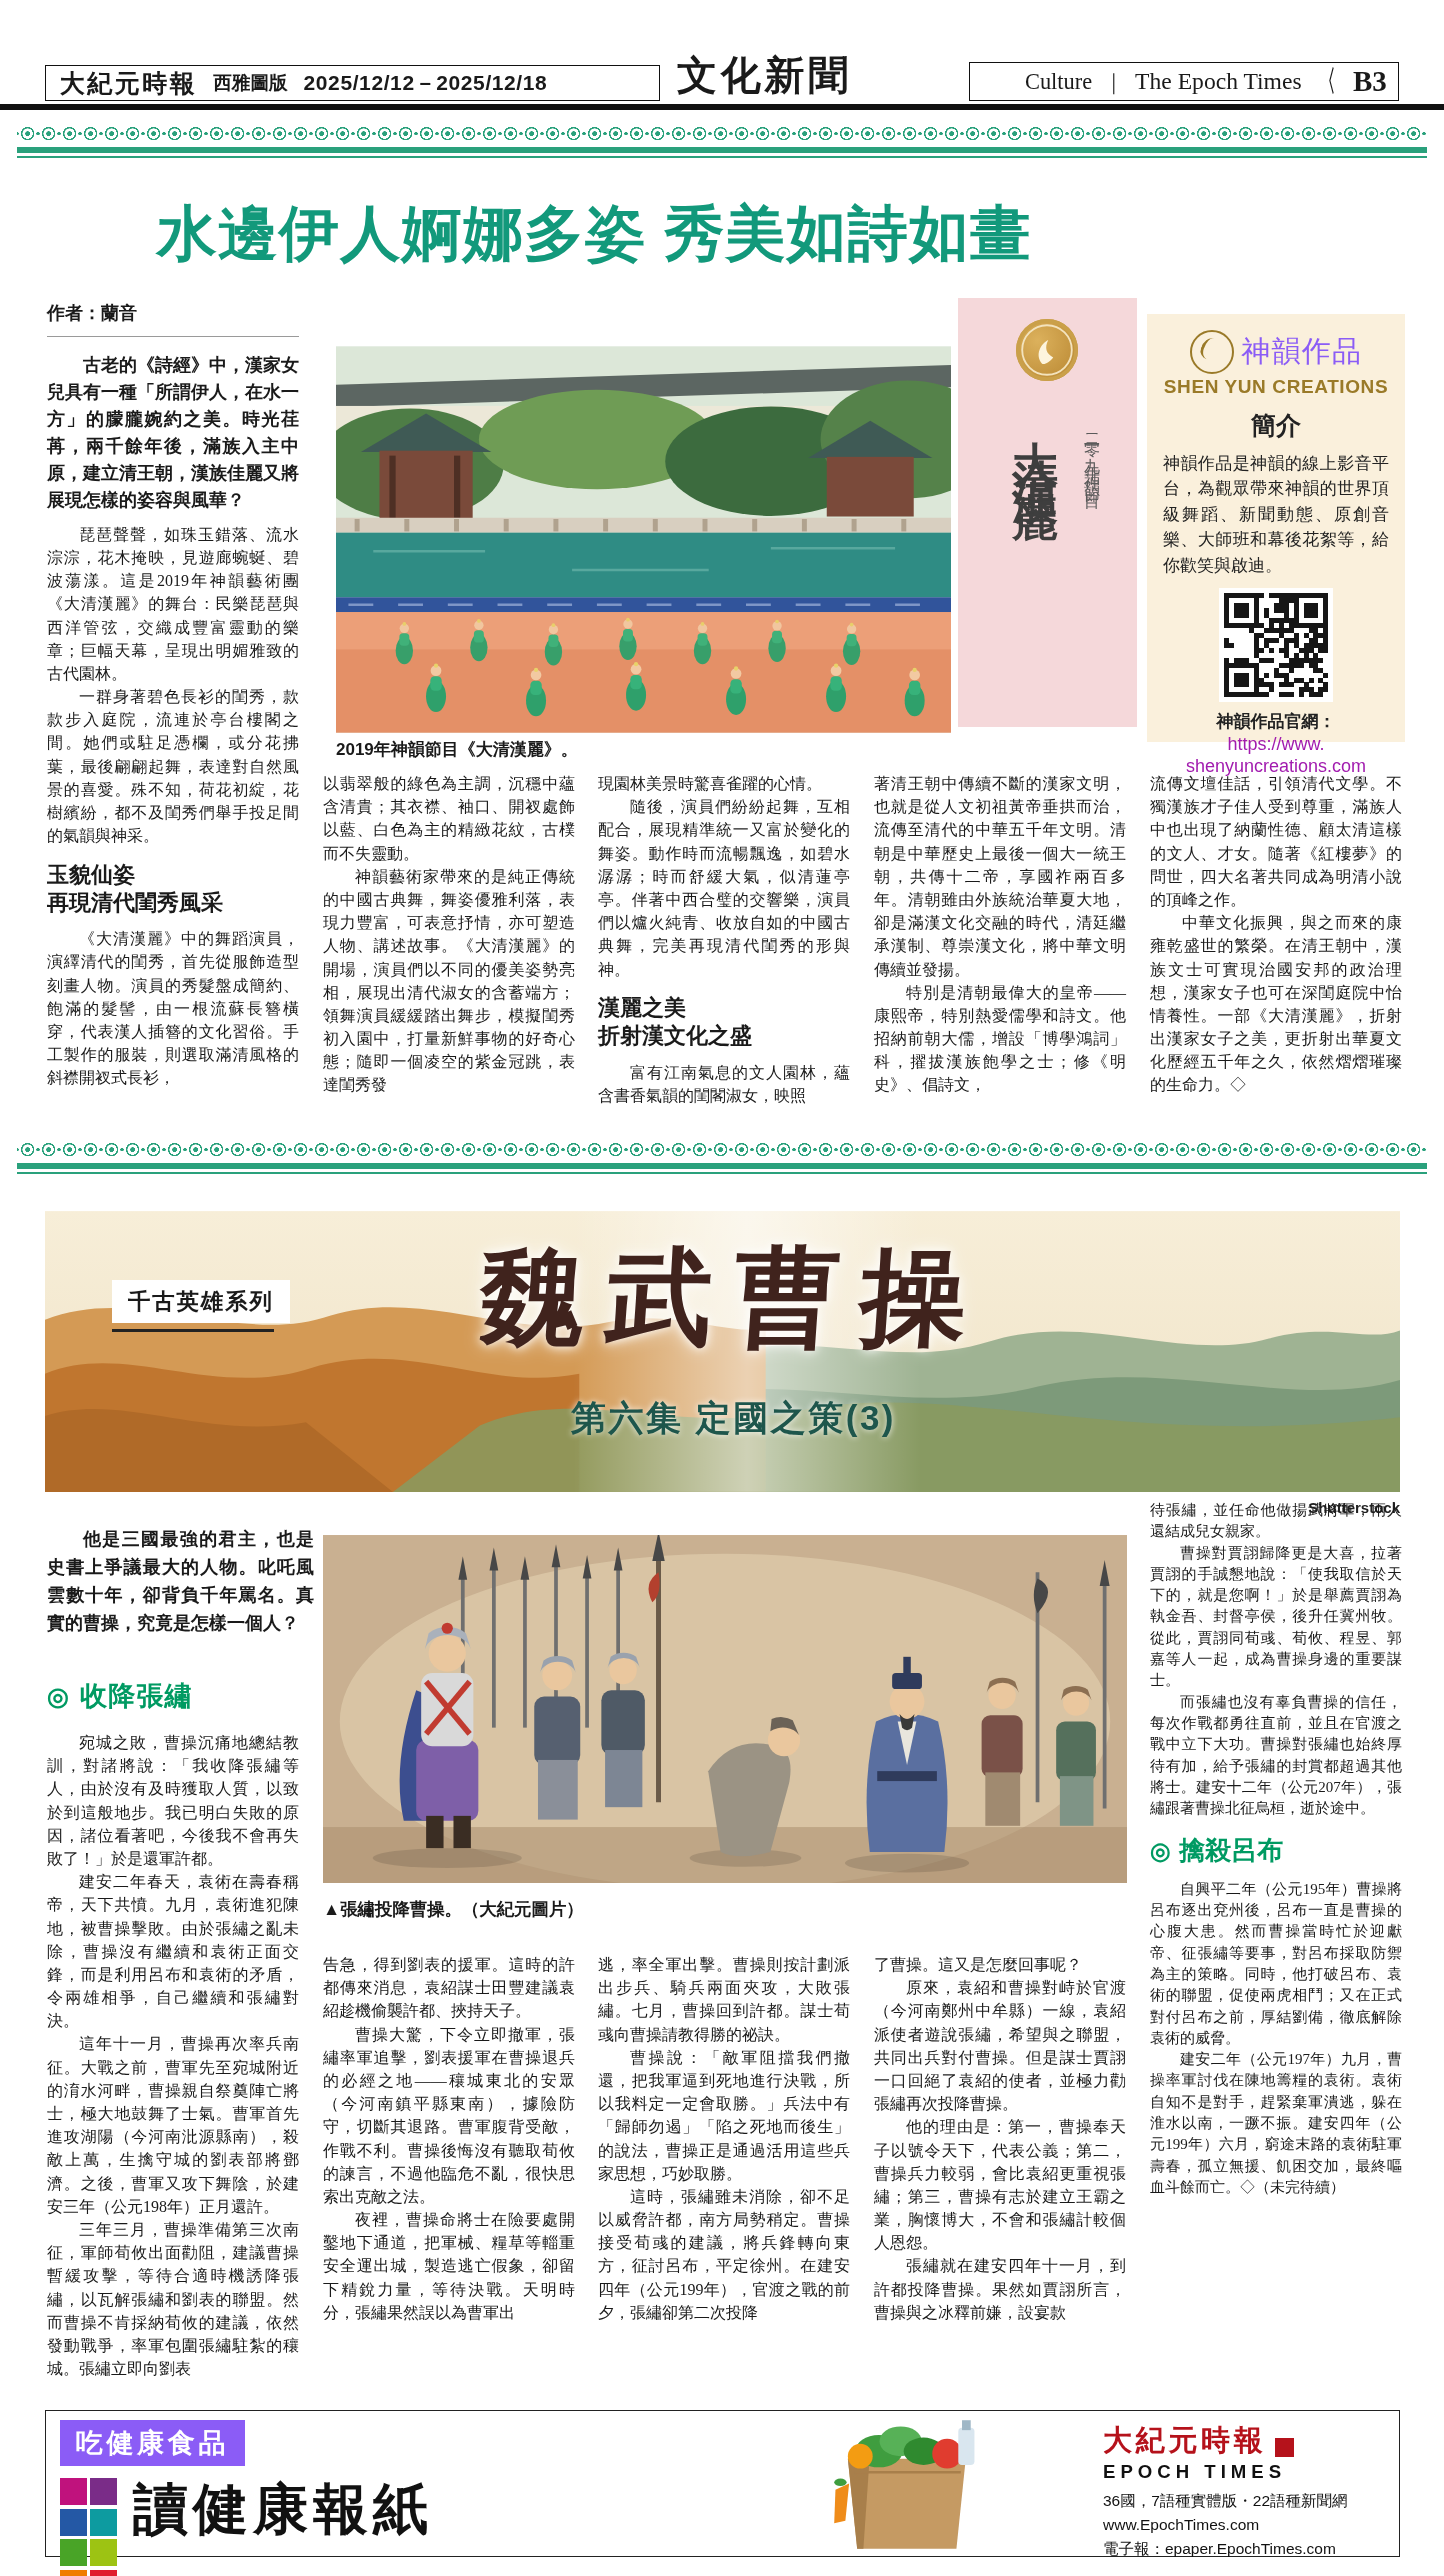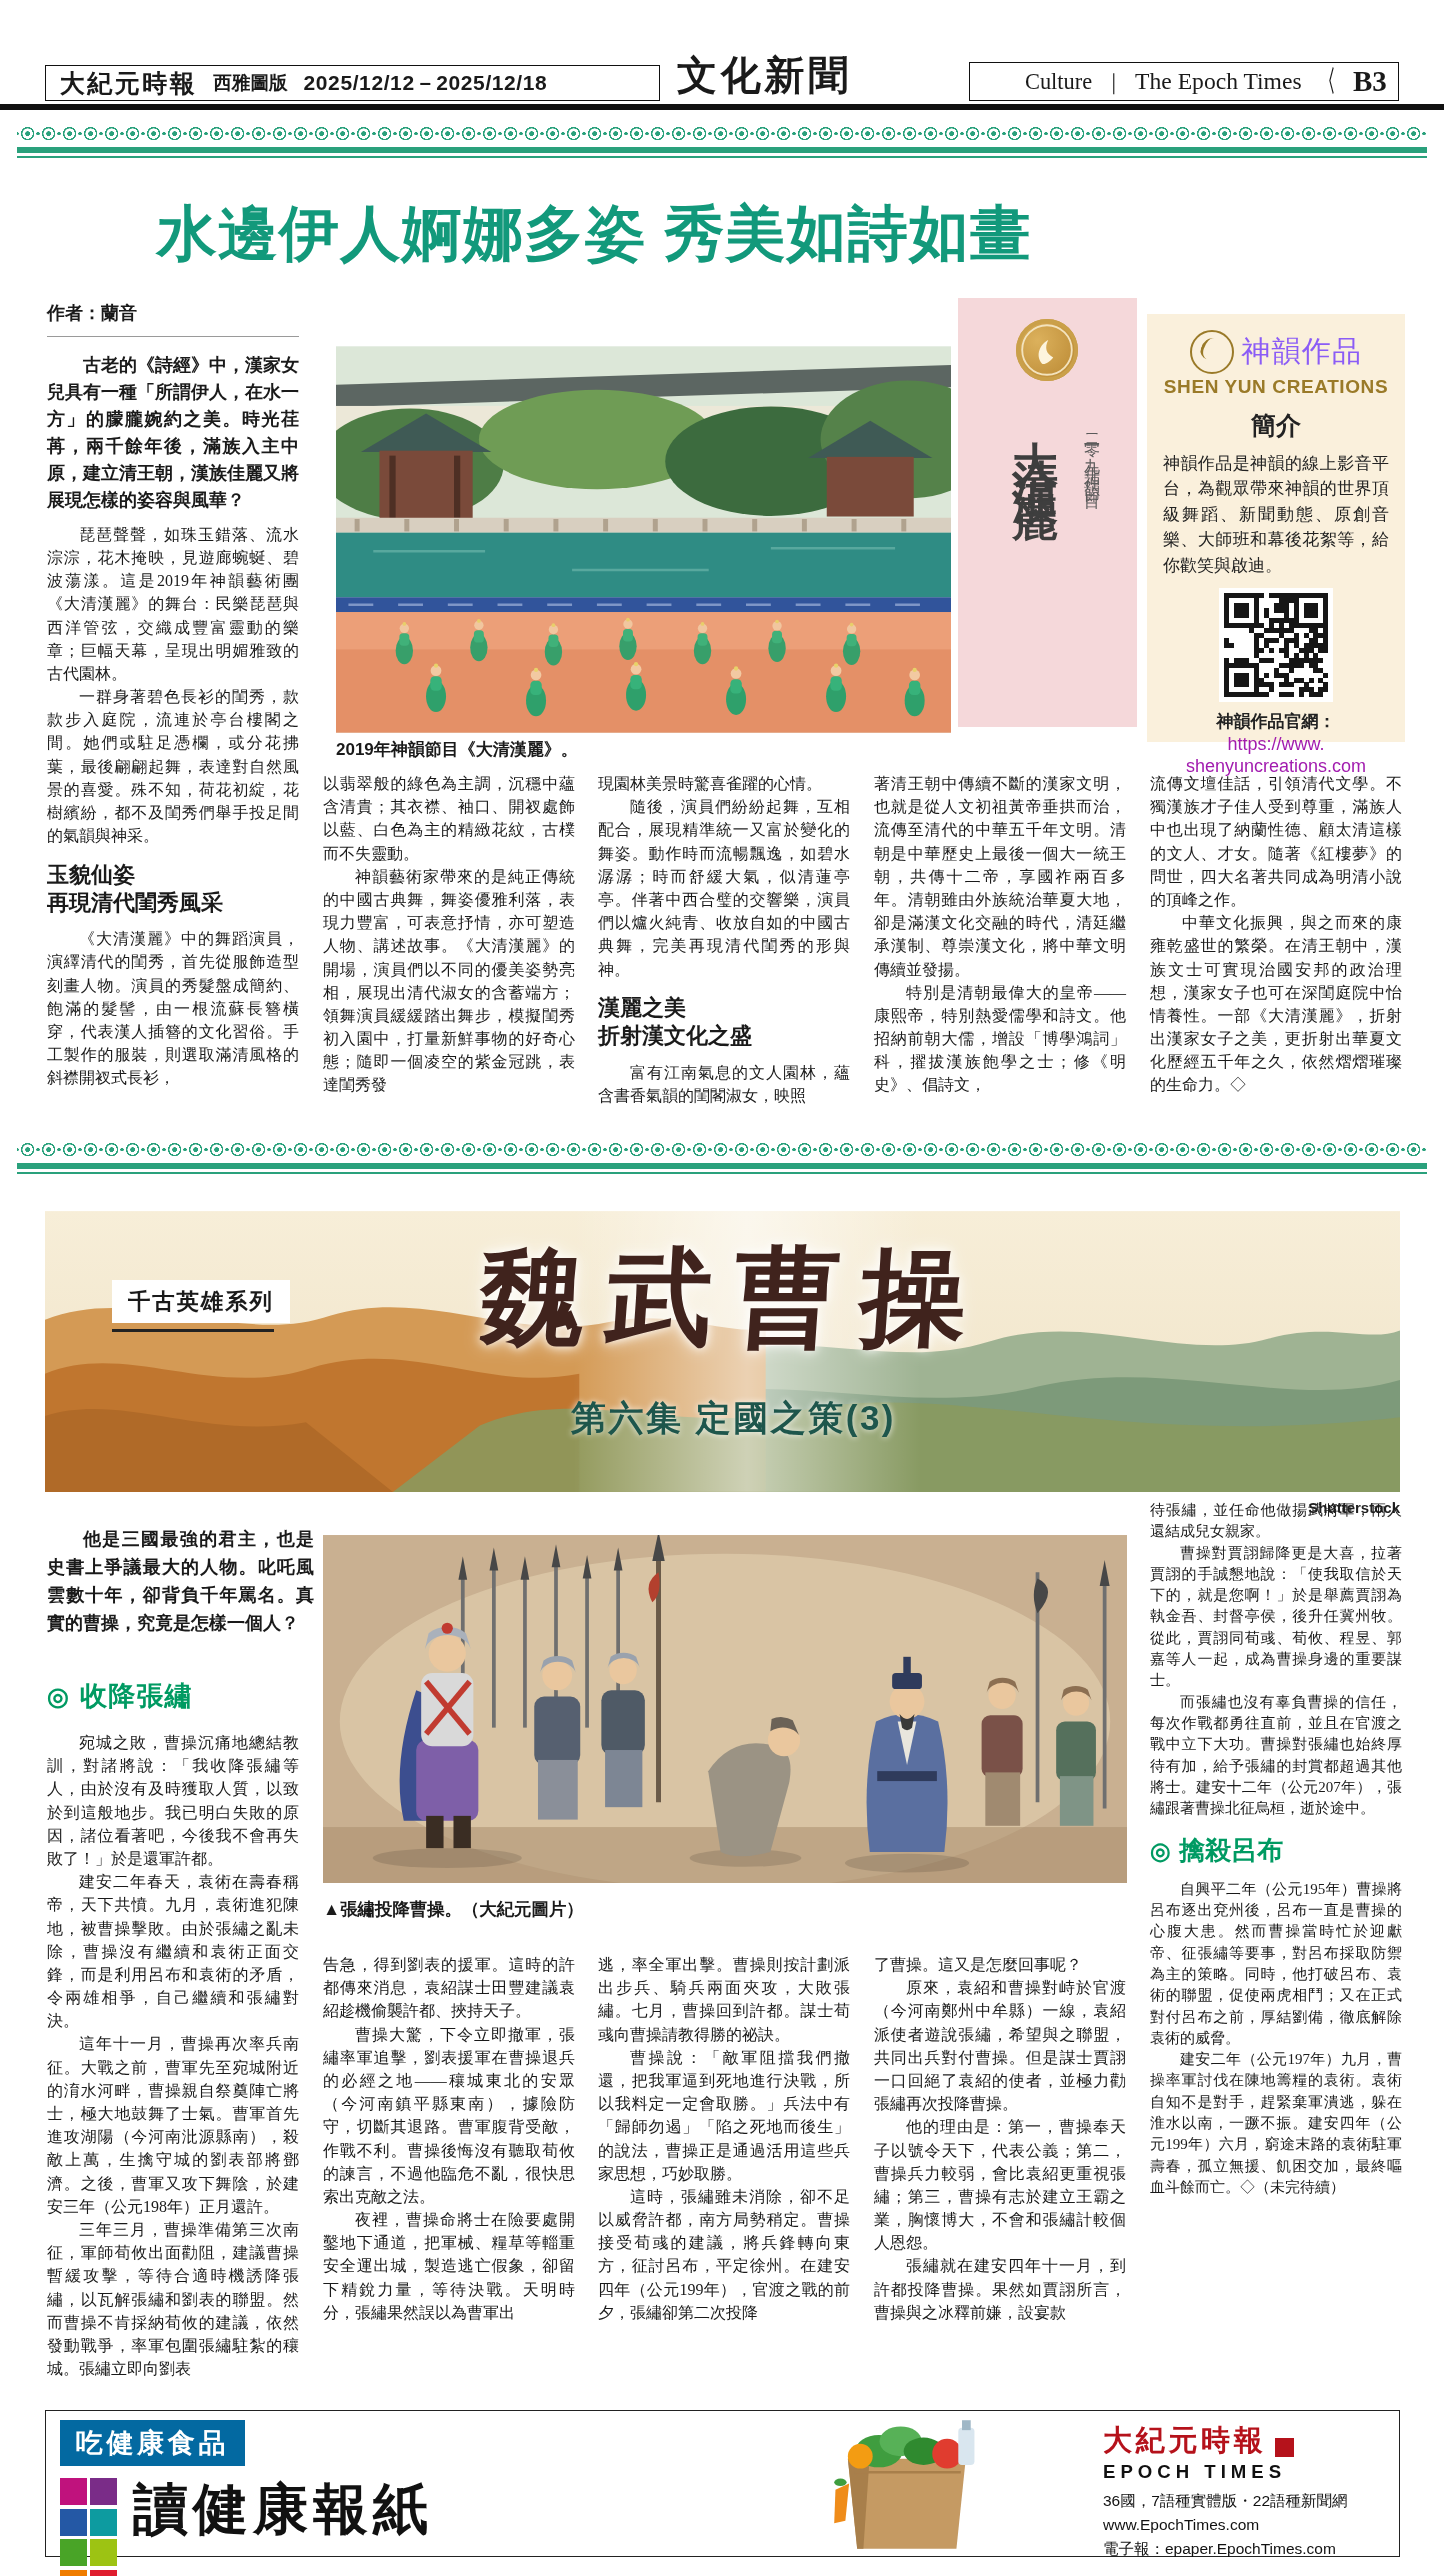--- a/index.html
+++ b/index.html
@@ -122,21 +122,21 @@
         font-family:"Liberation Sans",sans-serif;font-weight:bold;font-size:26px;color:#009a62;}
   .a2c5 .subsec .ring{font-size:23.6px;margin-right:8.7px;}
 
   .illus{position:absolute;left:323px;top:1535px;width:804px;height:348px;overflow:hidden;}
   .illus-caption{position:absolute;left:323px;top:1897px;width:559px;
                  font-family:"Liberation Sans",sans-serif;font-weight:bold;font-size:17.4px;}
 
   
   .ad{position:absolute;left:45px;top:2410px;width:1355px;height:147px;border:1.9px solid #222;
       background:#fff;box-sizing:border-box;}
-  .ad-green{position:absolute;left:13.7px;top:8.7px;background:#0369a1;color:#fff;
+  .ad-green{position:absolute;left:13.7px;top:8.7px;background:#8b5cf6;color:#fff;
             font-family:"Liberation Sans",sans-serif;font-weight:bold;font-size:27px;
             letter-spacing:3.7px;padding:5px 16px;}
   .ad-tiles{position:absolute;left:13.7px;top:67px;width:60px;height:60px;display:grid;
             grid-template-columns:repeat(2,27px);grid-auto-rows:27px;gap:3.7px;}
   .ad-tiles span{display:block;width:27px;height:27px;}
   .ad-read{position:absolute;left:87px;top:62px;font-family:"Liberation Sans",sans-serif;
            font-weight:bold;font-size:55px;letter-spacing:5px;color:#111;}
   .ad-photo{position:absolute;left:715px;top:3.7px;width:273px;height:137px;}
   .ad-brand{position:absolute;left:1057px;top:10px;width:323px;}
   .ad-brand-cn{font-size:29px;font-weight:bold;color:#b5121b;letter-spacing:3.7px;display:inline-block;}

